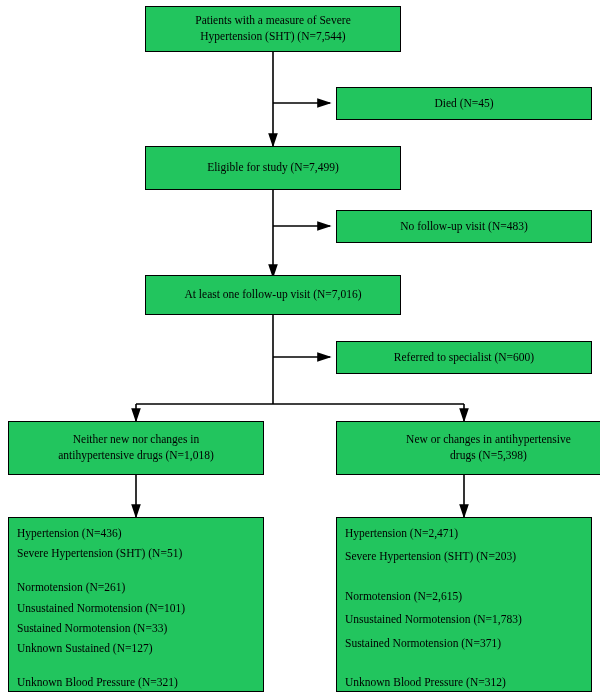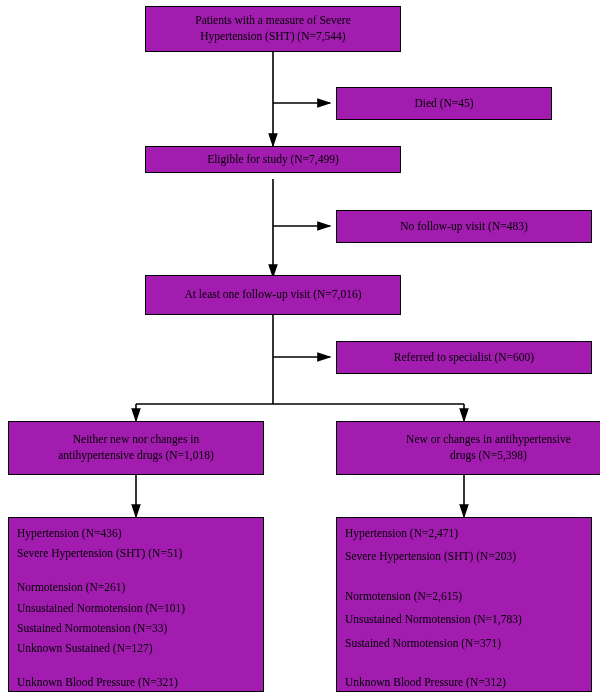--- a/index.html
+++ b/index.html
@@ -17,21 +17,21 @@
   }
   #flow {
     position: absolute;
     left: 0; top: 0;
     width: 600px;
     height: 699px;
   }
   .node {
     position: absolute;
     border: 1.6px solid #000;
-    background: #a21caf;
+    background: #22c55e;
     box-sizing: border-box;
     display: flex;
     flex-direction: column;
     justify-content: center;
     align-items: center;
     text-align: center;
     font-size: 11.5px;
     line-height: 1.35;
     padding: 3px 4px;
   }
@@ -76,24 +76,24 @@
     <line x1="136" y1="404" x2="136" y2="421" stroke="#000" stroke-width="1.6" marker-end="url(#arrow)"></line>
     <line x1="464" y1="404" x2="464" y2="421" stroke="#000" stroke-width="1.6" marker-end="url(#arrow)"></line>
 
     <line x1="136" y1="475" x2="136" y2="517" stroke="#000" stroke-width="1.6" marker-end="url(#arrow)"></line>
     <line x1="464" y1="475" x2="464" y2="517" stroke="#000" stroke-width="1.6" marker-end="url(#arrow)"></line>
   </svg>
 <div class="node" style="left: 145px; top: 6px; width: 256px; height: 46px;">
       <span class="line">Patients with a measure of Severe</span>
       <span class="line">Hypertension (SHT) (N=7,544)</span>
     </div>
-    <div class="node" style="left: 336px; top: 87px; width: 216px; height: 33px;">
+    <div class="node" style="left: 336px; top: 87px; width: 256px; height: 33px;">
       <span class="line">Died (N=45)</span>
     </div>
-    <div class="node" style="left: 145px; top: 146px; width: 256px; height: 27px;">
+    <div class="node" style="left: 145px; top: 146px; width: 256px; height: 44px;">
       <span class="line">Eligible for study (N=7,499)</span>
     </div>
     <div class="node" style="left: 336px; top: 210px; width: 256px; height: 33px;">
       <span class="line">No follow-up visit (N=483)</span>
     </div>
     <div class="node" style="left: 145px; top: 275px; width: 256px; height: 40px;">
       <span class="line">At least one follow-up visit (N=7,016)</span>
     </div>
     <div class="node" style="left: 336px; top: 341px; width: 256px; height: 33px;">
       <span class="line">Referred to specialist (N=600)</span>

